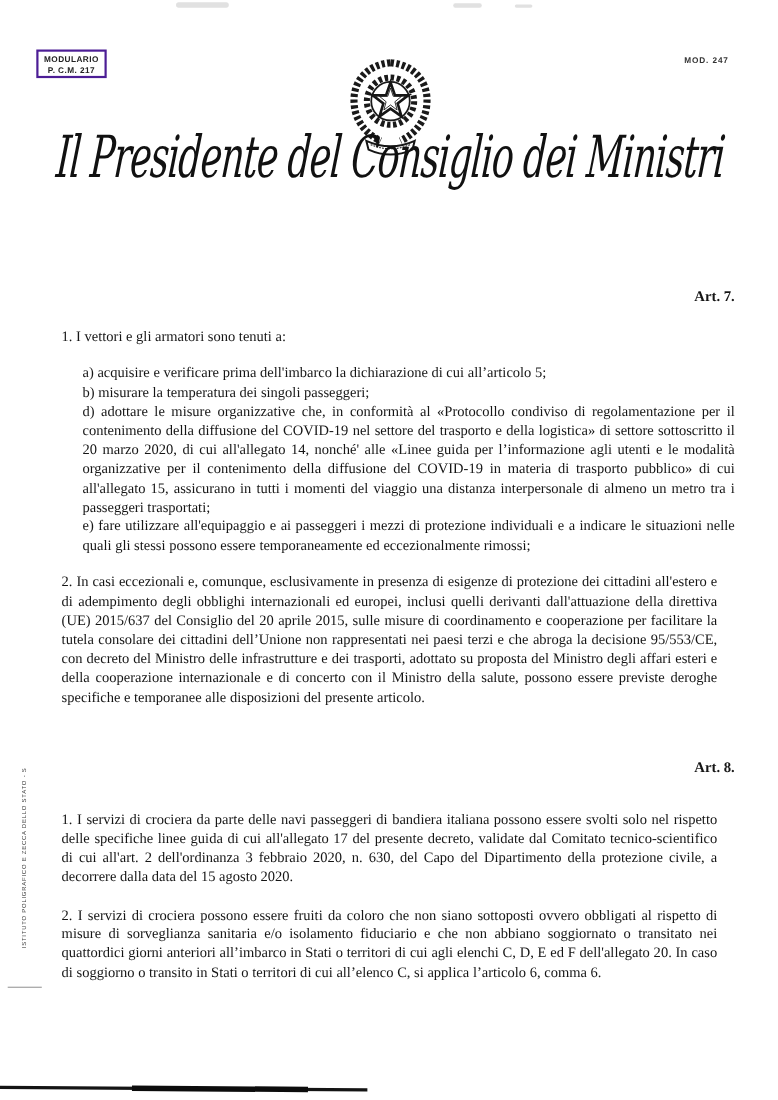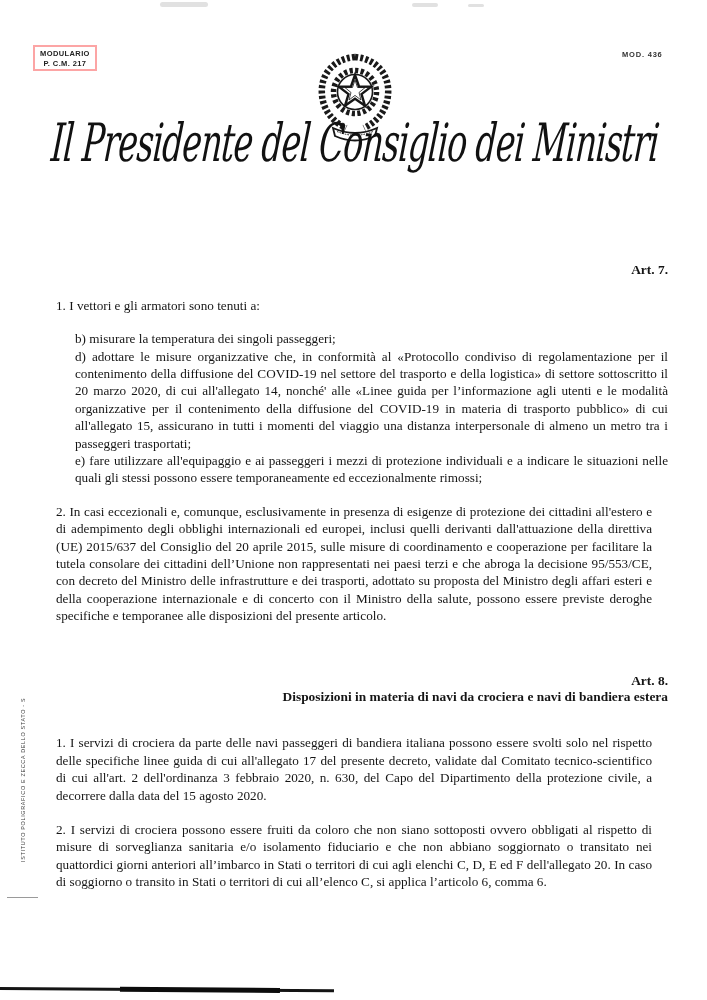--- a/index.html
+++ b/index.html
@@ -4,21 +4,21 @@
 <style>
   html,body { margin:0; padding:0; background:#ffffff; }
   .page {
     position:relative; width:707px; height:1000px; background:#fff;
     font-family:"Liberation Serif", serif; color:#1c1c1c; overflow:hidden;
   }
 
   
   .stamp-box {
     position:absolute; left:33px; top:45px;
-    border:2px solid #fca5a5; padding:2px 5px 1px 5px; text-align:center;
+    border:2px solid #4c1d95; padding:2px 5px 1px 5px; text-align:center;
     font-family:"Liberation Sans", sans-serif; font-weight:bold;
     font-size:7.5px; line-height:9.5px; letter-spacing:0.4px; color:#222;
   }
 
   
   .mod-number {
     position:absolute; left:622px; top:50px;
     font-family:"Liberation Sans", sans-serif; font-weight:bold;
     font-size:7.5px; letter-spacing:0.8px; color:#333;
   }
@@ -82,21 +82,21 @@
 
   <div class="smudge s1"></div>
   <div class="smudge s2"></div>
   <div class="smudge s3"></div>
 
   <div class="stamp-box">
     <div>MODULARIO</div>
     <div>P. C.M. 217</div>
   </div>
 
-  <div class="mod-number">MOD. 436</div>
+  <div class="mod-number">MOD. 247</div>
 
   <svg class="emblem" viewBox="0 0 104 92" xmlns="http://www.w3.org/2000/svg">
     <g fill="none" stroke="#1a1a1a">
 
       <path d="M52 7 C30 9 17 25 19 45 C20 60 30 72 43 78" stroke-width="6.5" stroke-dasharray="3 2.2"></path>
 
       <path d="M52 7 C74 9 87 25 85 45 C84 60 74 72 61 78" stroke-width="6.5" stroke-dasharray="3 2.2"></path>
 
       <circle cx="52" cy="42" r="21.5" stroke-width="5.5" stroke-dasharray="3.2 2.4"></circle>
       <circle cx="52" cy="42" r="17.5" stroke-width="1.6" fill="#ffffff"></circle>
@@ -113,30 +113,30 @@
 
   <div class="main">
 
     <div class="art-heading h7">
       <span>Art. 7.</span>
     </div>
 
     <p class="para">1. I vettori e gli armatori sono tenuti a:</p>
 
     <ul class="items">
+      <li>a) acquisire e verificare prima dell'imbarco la dichiarazione di cui all’articolo 5;</li>
       <li>b) misurare la temperatura dei singoli passeggeri;</li>
       <li>d) adottare le misure organizzative che, in conformità al «Protocollo condiviso di regolamentazione per il contenimento della diffusione del COVID-19 nel settore del trasporto e della logistica» di settore sottoscritto il 20 marzo 2020, di cui all'allegato 14, nonché' alle «Linee guida per l’informazione agli utenti e le modalità organizzative per il contenimento della diffusione del COVID-19 in materia di trasporto pubblico» di cui all'allegato 15, assicurano in tutti i momenti del viaggio una distanza interpersonale di almeno un metro tra i passeggeri trasportati;</li>
       <li>e) fare utilizzare all'equipaggio e ai passeggeri i mezzi di protezione individuali e a indicare le situazioni nelle quali gli stessi possono essere temporaneamente ed eccezionalmente rimossi;</li>
     </ul>
 
     <p class="para">2. In casi eccezionali e, comunque, esclusivamente in presenza di esigenze di protezione dei cittadini all'estero e di adempimento degli obblighi internazionali ed europei, inclusi quelli derivanti dall'attuazione della direttiva (UE) 2015/637 del Consiglio del 20 aprile 2015, sulle misure di coordinamento e cooperazione per facilitare la tutela consolare dei cittadini dell’Unione non rappresentati nei paesi terzi e che abroga la decisione 95/553/CE, con decreto del Ministro delle infrastrutture e dei trasporti, adottato su proposta del Ministro degli affari esteri e della cooperazione internazionale e di concerto con il Ministro della salute, possono essere previste deroghe specifiche e temporanee alle disposizioni del presente articolo.</p>
 
     <div class="art-heading h8">
       <span>Art. 8.</span>
-      <span>Disposizioni in materia di navi da crociera e navi di bandiera estera</span>
     </div>
 
     <p class="para">1. I servizi di crociera da parte delle navi passeggeri di bandiera italiana possono essere svolti solo nel rispetto delle specifiche linee guida di cui all'allegato 17 del presente decreto, validate dal Comitato tecnico-scientifico di cui all'art. 2 dell'ordinanza 3 febbraio 2020, n. 630, del Capo del Dipartimento della protezione civile, a decorrere dalla data del 15 agosto 2020.</p>
     <p class="para">2. I servizi di crociera possono essere fruiti da coloro che non siano sottoposti ovvero obbligati al rispetto di misure di sorveglianza sanitaria e/o isolamento fiduciario e che non abbiano soggiornato o transitato nei quattordici giorni anteriori all’imbarco in Stati o territori di cui agli elenchi C, D, E ed F dell'allegato 20. In caso di soggiorno o transito in Stati o territori di cui all’elenco C, si applica l’articolo 6, comma 6.</p>
 
   </div>
 
   <div class="printer-mark">ISTITUTO POLIGRAFICO E ZECCA DELLO STATO - S</div>
 
   <div class="fold-line"></div>

